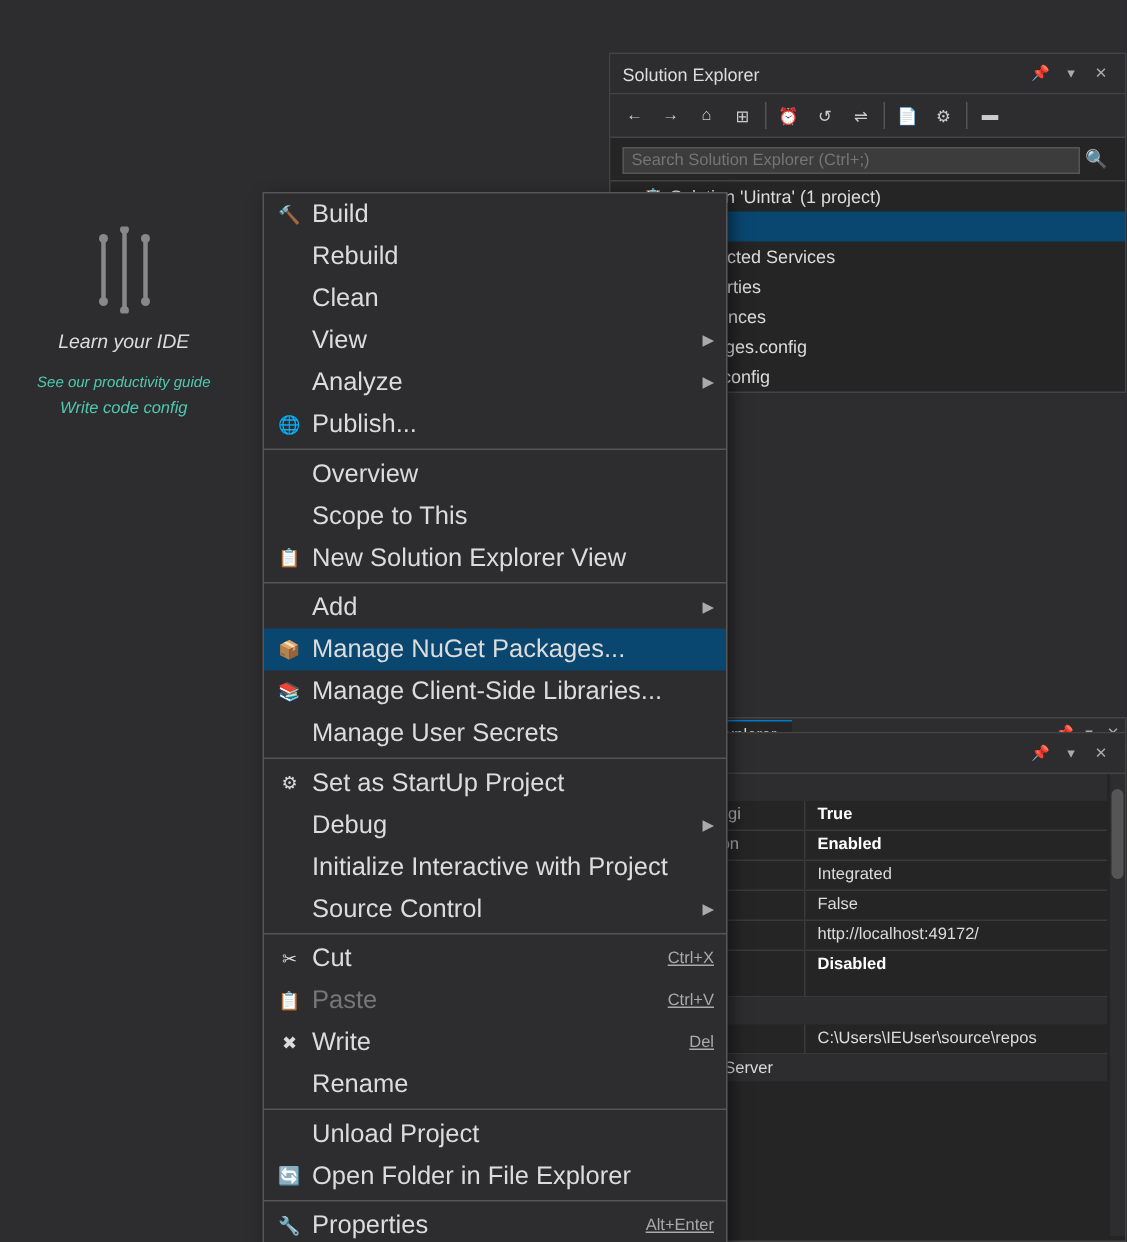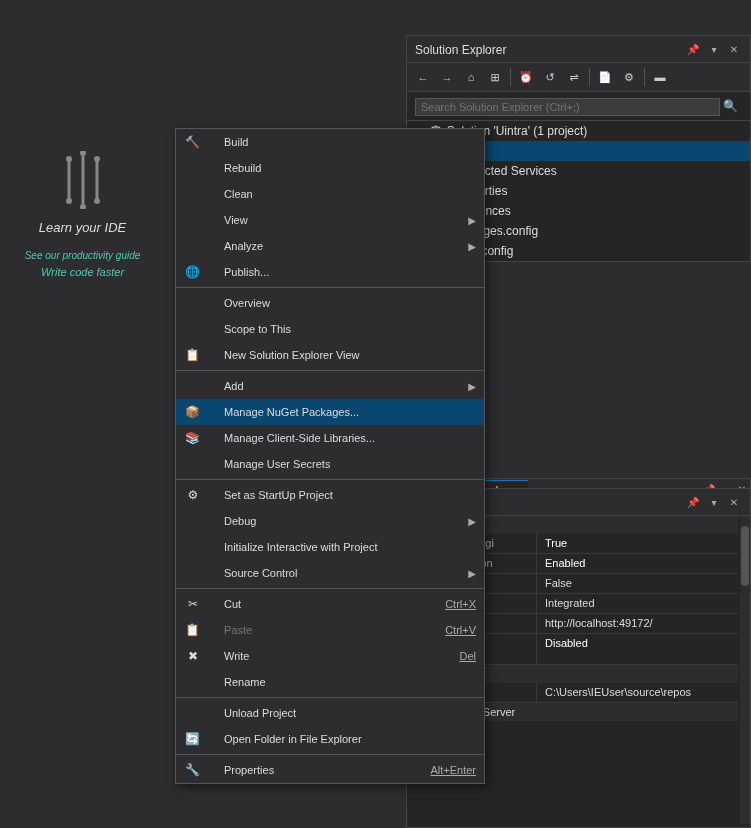--- a/index.html
+++ b/index.html
@@ -89,22 +89,21 @@
       width: 18px;
       height: 18px;
       margin-right: 6px;
       display: flex;
       align-items: center;
       justify-content: center;
       flex-shrink: 0;
     }
     .menu-item-label {
       flex: 1;
-      font-size: 11px;
-      margin-left: 16px;
+      font-size: 17px;
     }
     .menu-item-shortcut {
       color: #aaa;
       font-size: 11px;
       margin-left: 20px;
       text-decoration: underline;
     }
     .menu-item-arrow {
       color: #aaa;
       font-size: 10px;
@@ -253,21 +252,21 @@
       font-size: 11px;
       border-right: 1px solid #3a3a3a;
       flex-shrink: 0;
     }
     .prop-value {
       padding: 3px 8px;
       font-size: 11px;
       flex: 1;
     }
     .prop-value.bold {
-      font-weight: normal;
+      font-weight: bold;
       color: #fff;
     }
     .prop-section {
       background: #2d2d30;
       padding: 3px 8px;
       font-size: 11px;
       color: #dcdcdc;
       display: flex;
       align-items: center;
     }
@@ -329,21 +328,21 @@
       <circle cx="10" cy="8" r="3" fill="#888"></circle>
       <circle cx="10" cy="50" r="3" fill="#888"></circle>
       <circle cx="24" cy="2" r="3" fill="#888"></circle>
       <circle cx="24" cy="56" r="3" fill="#888"></circle>
       <circle cx="38" cy="8" r="3" fill="#888"></circle>
       <circle cx="38" cy="50" r="3" fill="#888"></circle>
     </svg>
   </div>
   <div class="learn-title">Learn your IDE</div>
   <a class="productivity-link">See our productivity guide</a>
-  <a class="write-code-link">Write code faster</a>
+  <a class="write-code-link">Write code config</a>
 </div>
 
 <div class="context-menu" id="context-menu-container">
 <div class="menu-item">
       <div class="menu-item-icon">🔨</div>
       <span class="menu-item-label">Build</span>
     </div>
     <div class="menu-item">
       <div class="menu-item-icon"></div>
       <span class="menu-item-label">Rebuild</span>
@@ -551,26 +550,26 @@
       </div>
       <div class="prop-row">
         <div class="prop-name">: When Debuggi</div>
         <div class="prop-value bold">True</div>
       </div>
       <div class="prop-row">
         <div class="prop-name">s Authentication</div>
         <div class="prop-value bold">Enabled</div>
       </div>
       <div class="prop-row">
+        <div class="prop-name">ipeline Mode</div>
+        <div class="prop-value">Integrated</div>
+      </div>
+      <div class="prop-row">
         <div class="prop-name"></div>
         <div class="prop-value">False</div>
-      </div>
-      <div class="prop-row">
-        <div class="prop-name">ipeline Mode</div>
-        <div class="prop-value">Integrated</div>
       </div>
       <div class="prop-row">
         <div class="prop-name">URL</div>
         <div class="prop-value">http://localhost:49172/</div>
       </div>
       <div class="prop-row">
         <div class="prop-name">Windows Authentication</div>
         <div class="prop-value bold">Disabled</div>
       </div>
       <div class="prop-section">

